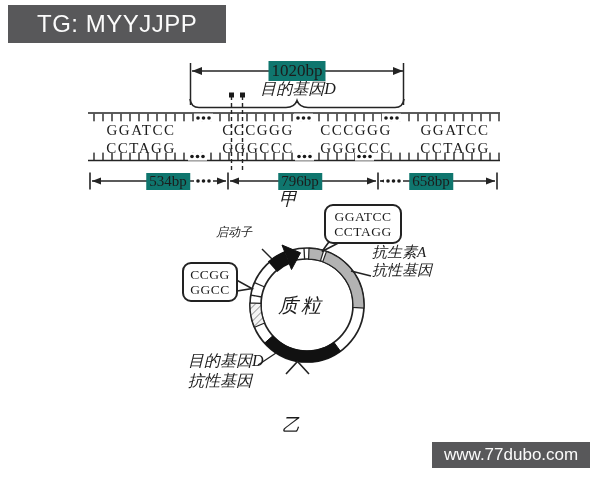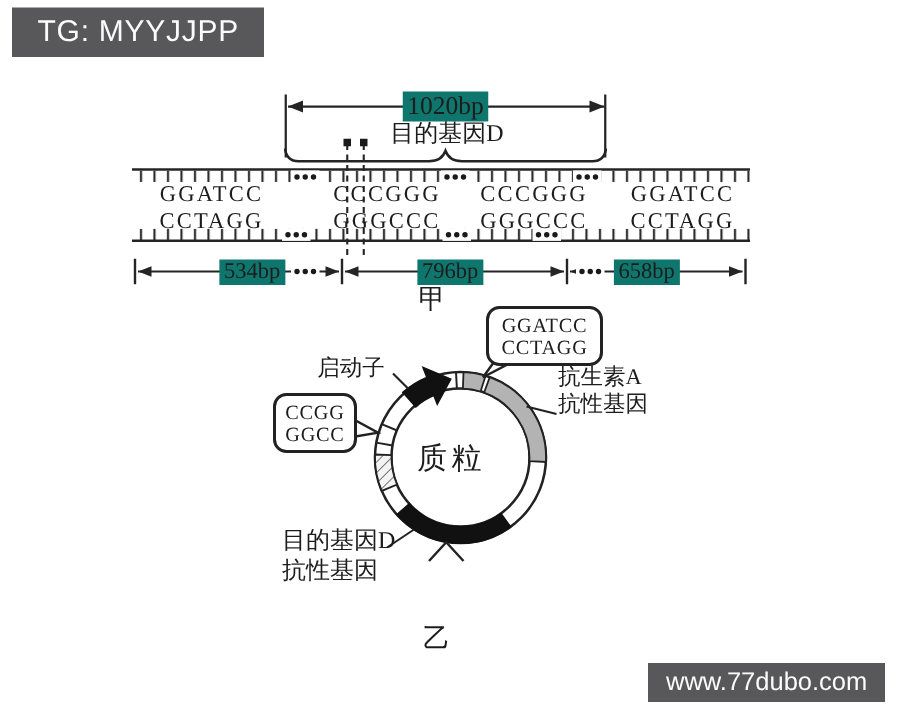--- a/index.html
+++ b/index.html
@@ -8,25 +8,25 @@
     font-family:"Liberation Serif","DejaVu Serif",serif;color:#1c1c1c;
     overflow:hidden;
   }
   .abs{position:absolute;}
   .ctr{transform:translateX(-50%);white-space:nowrap;}
   .badge{
     background:#58585a;color:#fbfbfb;
     font-family:"Liberation Sans","DejaVu Sans",sans-serif;
     white-space:nowrap;
   }
-  .badge.tl{left:8px;top:5px;font-size:20px;padding:5px 17px;letter-spacing:0.5px;}
+  .badge.tl{left:8px;top:5px;font-size:24px;padding:5px 29px;letter-spacing:0.5px;}
   .badge.br{left:432px;top:442px;font-size:17px;padding:3px 12px;text-align:center;}
   .seq{font-size:15px;letter-spacing:1.5px;white-space:nowrap;}
   .mlen{font-size:15px;background:#0f766e;padding:0 3px;white-space:nowrap;}
-  .cjk{white-space:nowrap;}
+  .cjk{white-space:nowrap;font-style:italic;}
   .bubble{
     border:2px solid #222;border-radius:9px;background:#fff;
     text-align:center;font-size:13.5px;line-height:15px;
     letter-spacing:0.5px;padding:3px 4px;white-space:nowrap;
   }
   svg{display:block;}
 </style>
 </head>
 <body>
 
@@ -176,21 +176,21 @@
   <div class="abs ctr seq" style="left:258px;top:140px">GGGCCC</div>
   <div class="abs ctr seq" style="left:356px;top:140px">GGGCCC</div>
   <div class="abs ctr seq" style="left:455px;top:140px">CCTAGG</div>
 
   <div class="abs ctr mlen" style="left:168px;top:173px">534bp</div>
   <div class="abs ctr mlen" style="left:300px;top:173px">796bp</div>
   <div class="abs ctr mlen" style="left:431px;top:173px">658bp</div>
 
   <div class="abs ctr cjk" style="left:288px;top:187px;font-size:18px">甲</div>
 
-  <div class="abs ctr cjk" style="left:234px;top:236px;font-size:15px">启动子</div>
+  <div class="abs ctr cjk" style="left:234px;top:224px;font-size:12px">启动子</div>
 
   <div class="abs bubble" style="left:324px;top:204px;width:66px">
     <div>GGATCC</div>
     <div>CCTAGG</div>
   </div>
 
   <div class="abs cjk" style="left:372px;top:243px;font-size:15px;line-height:18px">
     <div>抗生素A</div>
     <div>抗性基因</div>
   </div>

